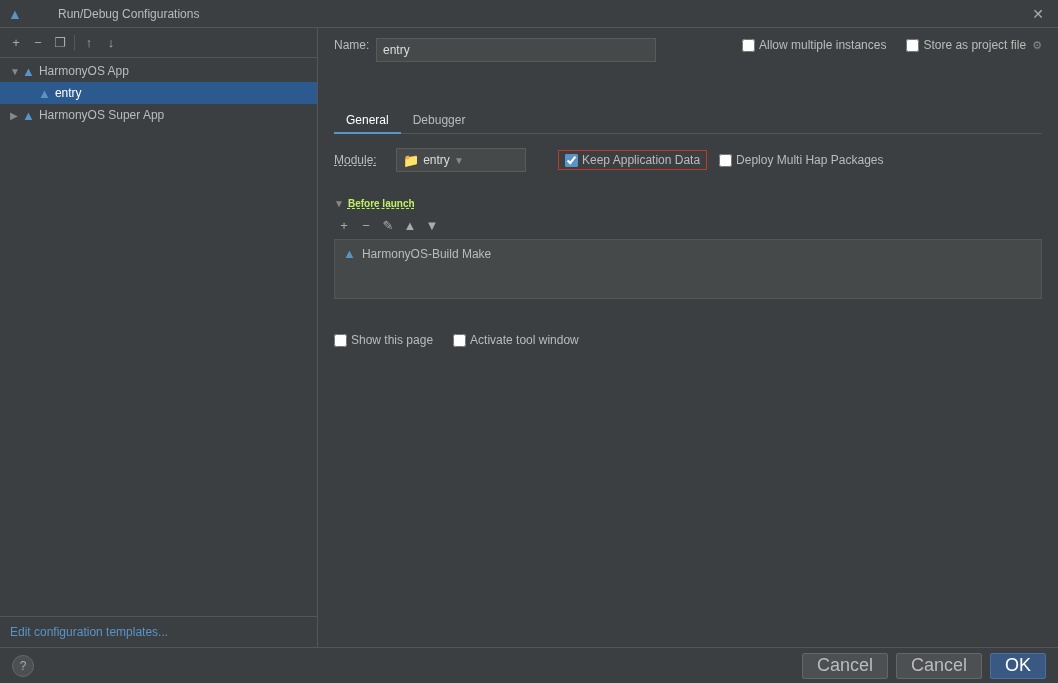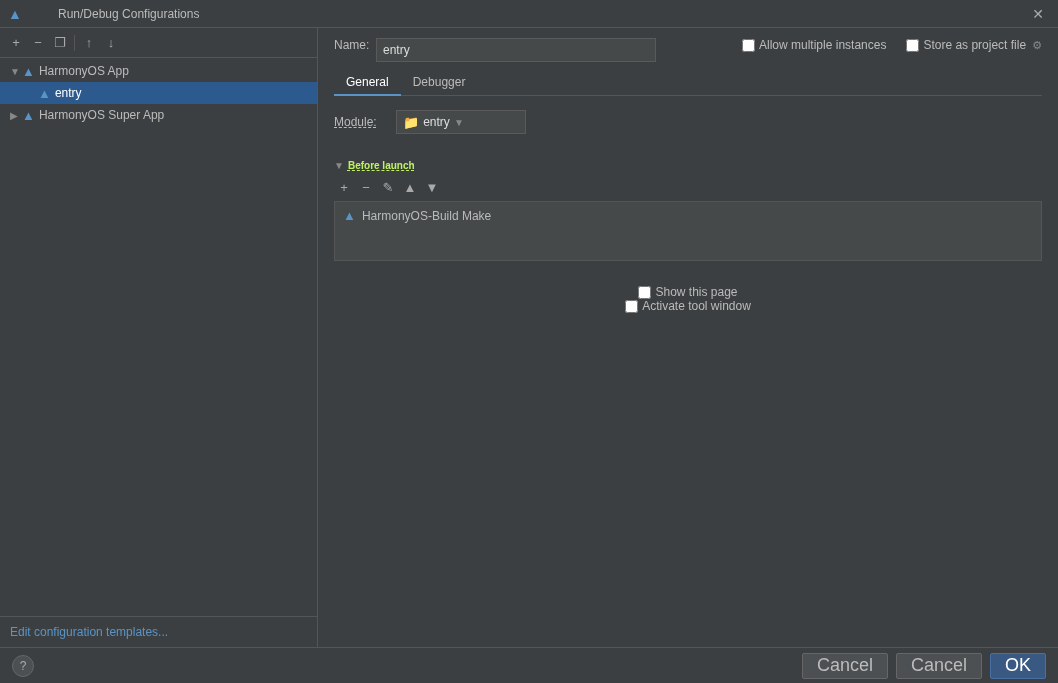--- a/index.html
+++ b/index.html
@@ -171,20 +171,21 @@
       border-bottom: 1px solid #555;
       margin-bottom: 14px;
     }
     .tab {
       padding: 5px 12px;
       cursor: pointer;
       font-size: 12px;
       color: #bbb;
       border-bottom: 2px solid transparent;
       margin-bottom: -1px;
+      margin-top: 38px;
     }
     .tab.active {
       color: #fff;
       border-bottom: 2px solid #5994c9;
     }
 
     
     .module-row {
       display: flex;
       align-items: center;
@@ -276,22 +277,22 @@
       gap: 6px;
       padding: 2px 4px;
       font-size: 12px;
       color: #bbb;
     }
 
     
     .bottom-options {
       display: flex;
       align-items: center;
-      margin-top: 24px;
-      flex-direction: column;
+      gap: 20px;
+      margin-top: 34px;
     }
 
     
     .footer {
       height: 36px;
       background: #3c3f41;
       border-top: 1px solid #555;
       display: flex;
       align-items: center;
       justify-content: flex-end;
@@ -417,20 +418,32 @@
     <div class="module-row">
       <span class="module-label">
         <span>Module:</span>
       </span>
       <div class="module-select">
         <span class="folder-icon">📁</span>
         <span>entry</span>
         <span class="module-select-arrow">▼</span>
       </div>
 
+      <div style="display:flex;align-items:center;gap:12px;margin-left:20px;">
+
+        <label class="keep-app-data">
+          <input type="checkbox" checked="" style="">
+          <span>Keep Application Data</span>
+        </label>
+
+        <label class="deploy-label">
+          <input type="checkbox" style="">
+          <span>Deploy Multi Hap Packages</span>
+        </label>
+      </div>
     </div>
 
     <div class="before-launch-section">
       <div class="before-launch-header">
         <span class="before-launch-arrow">▼</span>
         <span class="before-launch-title">Before launch</span>
       </div>
       <div class="before-launch-toolbar">
         <div class="toolbar-btn">+</div>
         <div class="toolbar-btn">−</div>

